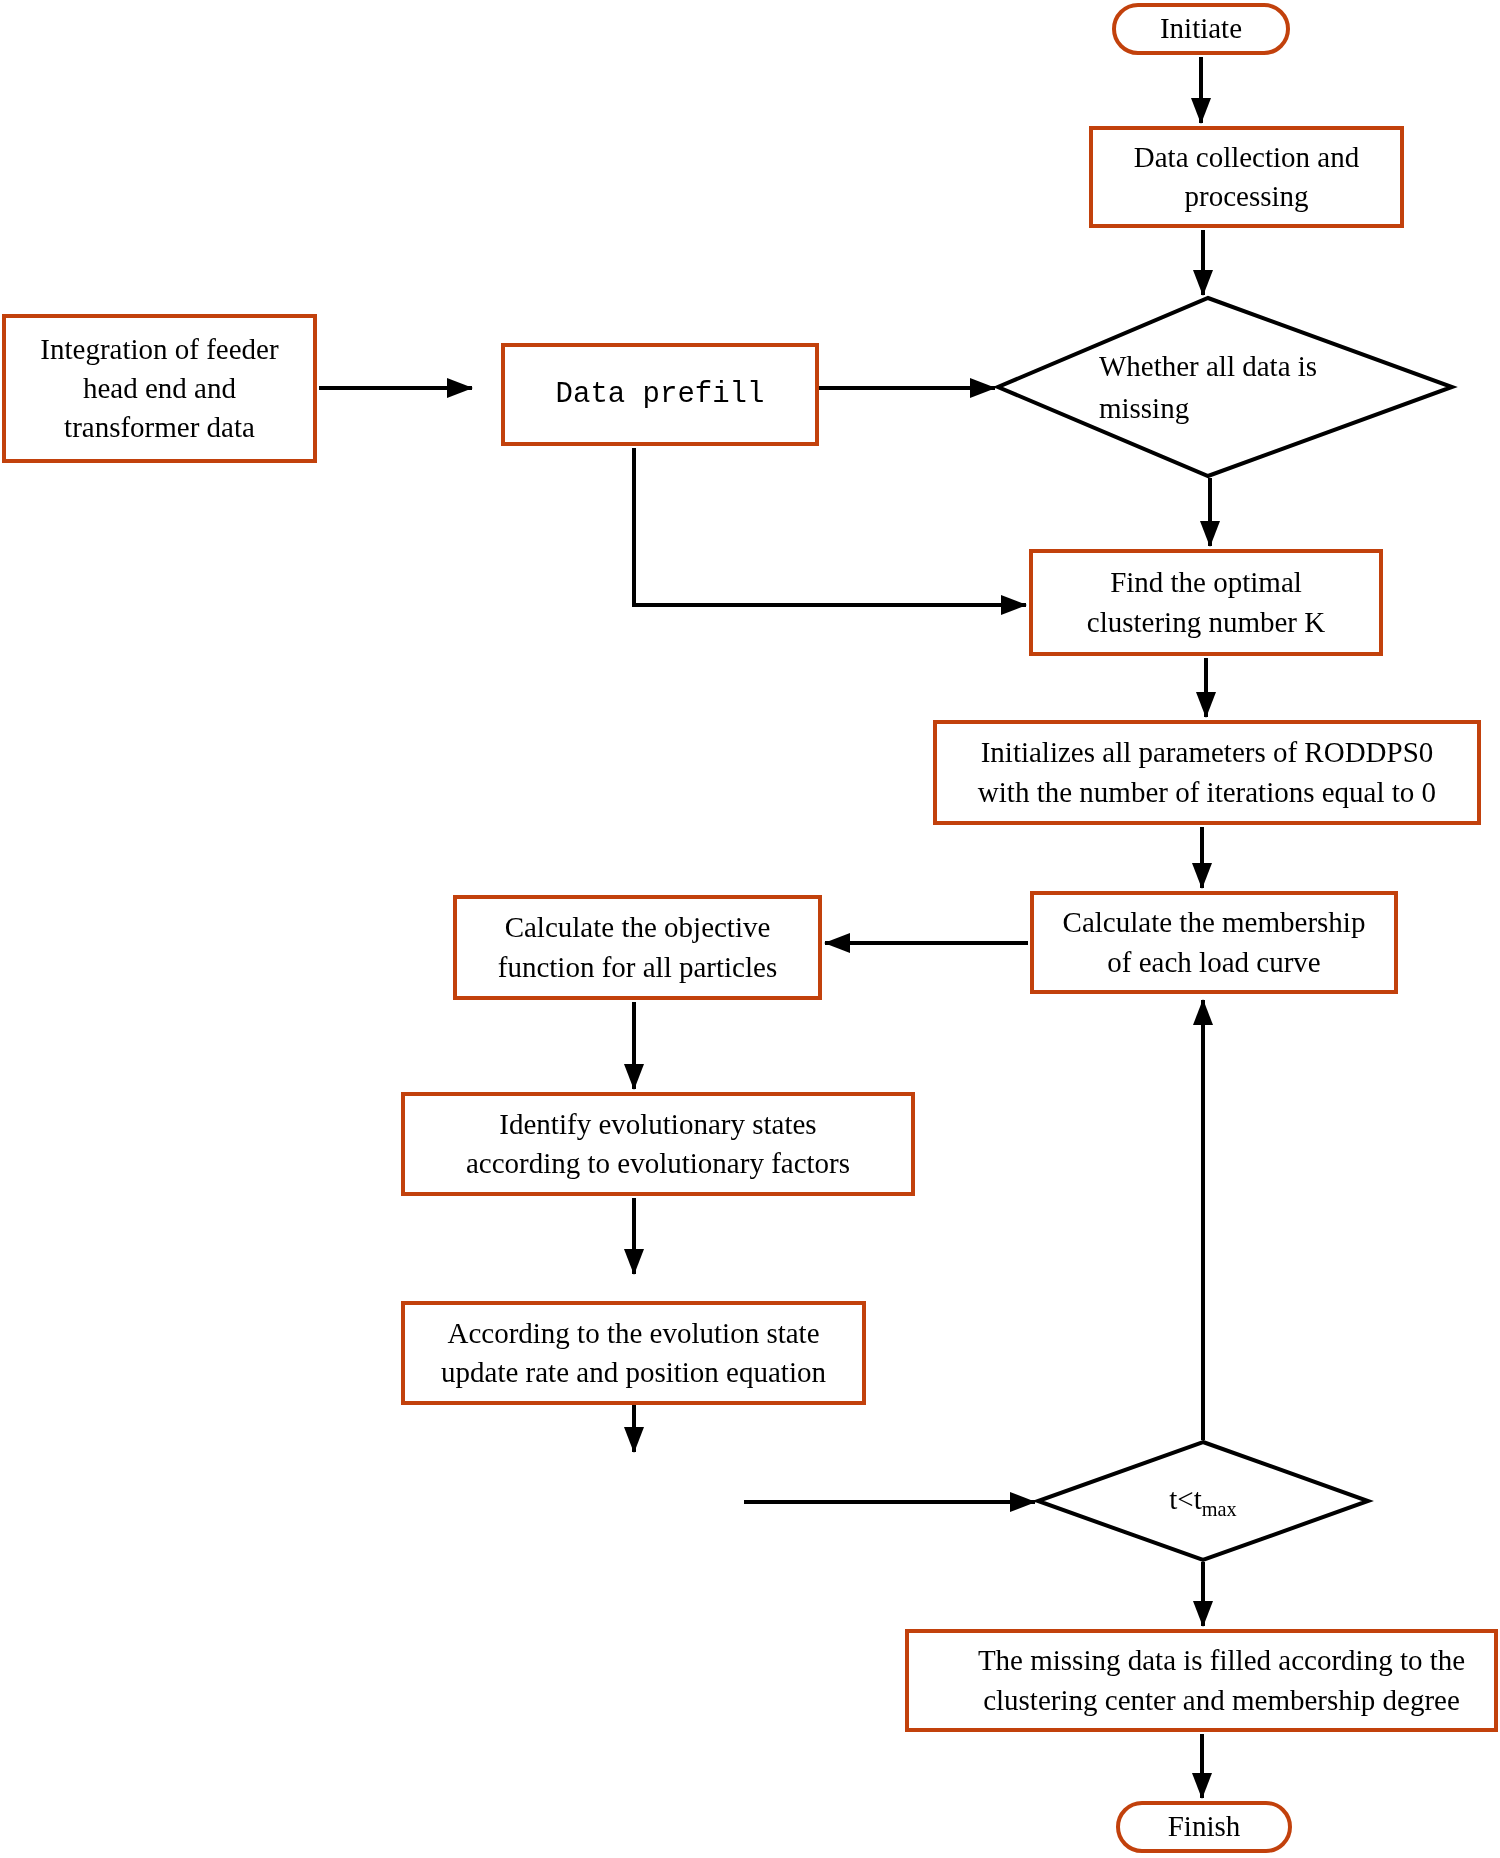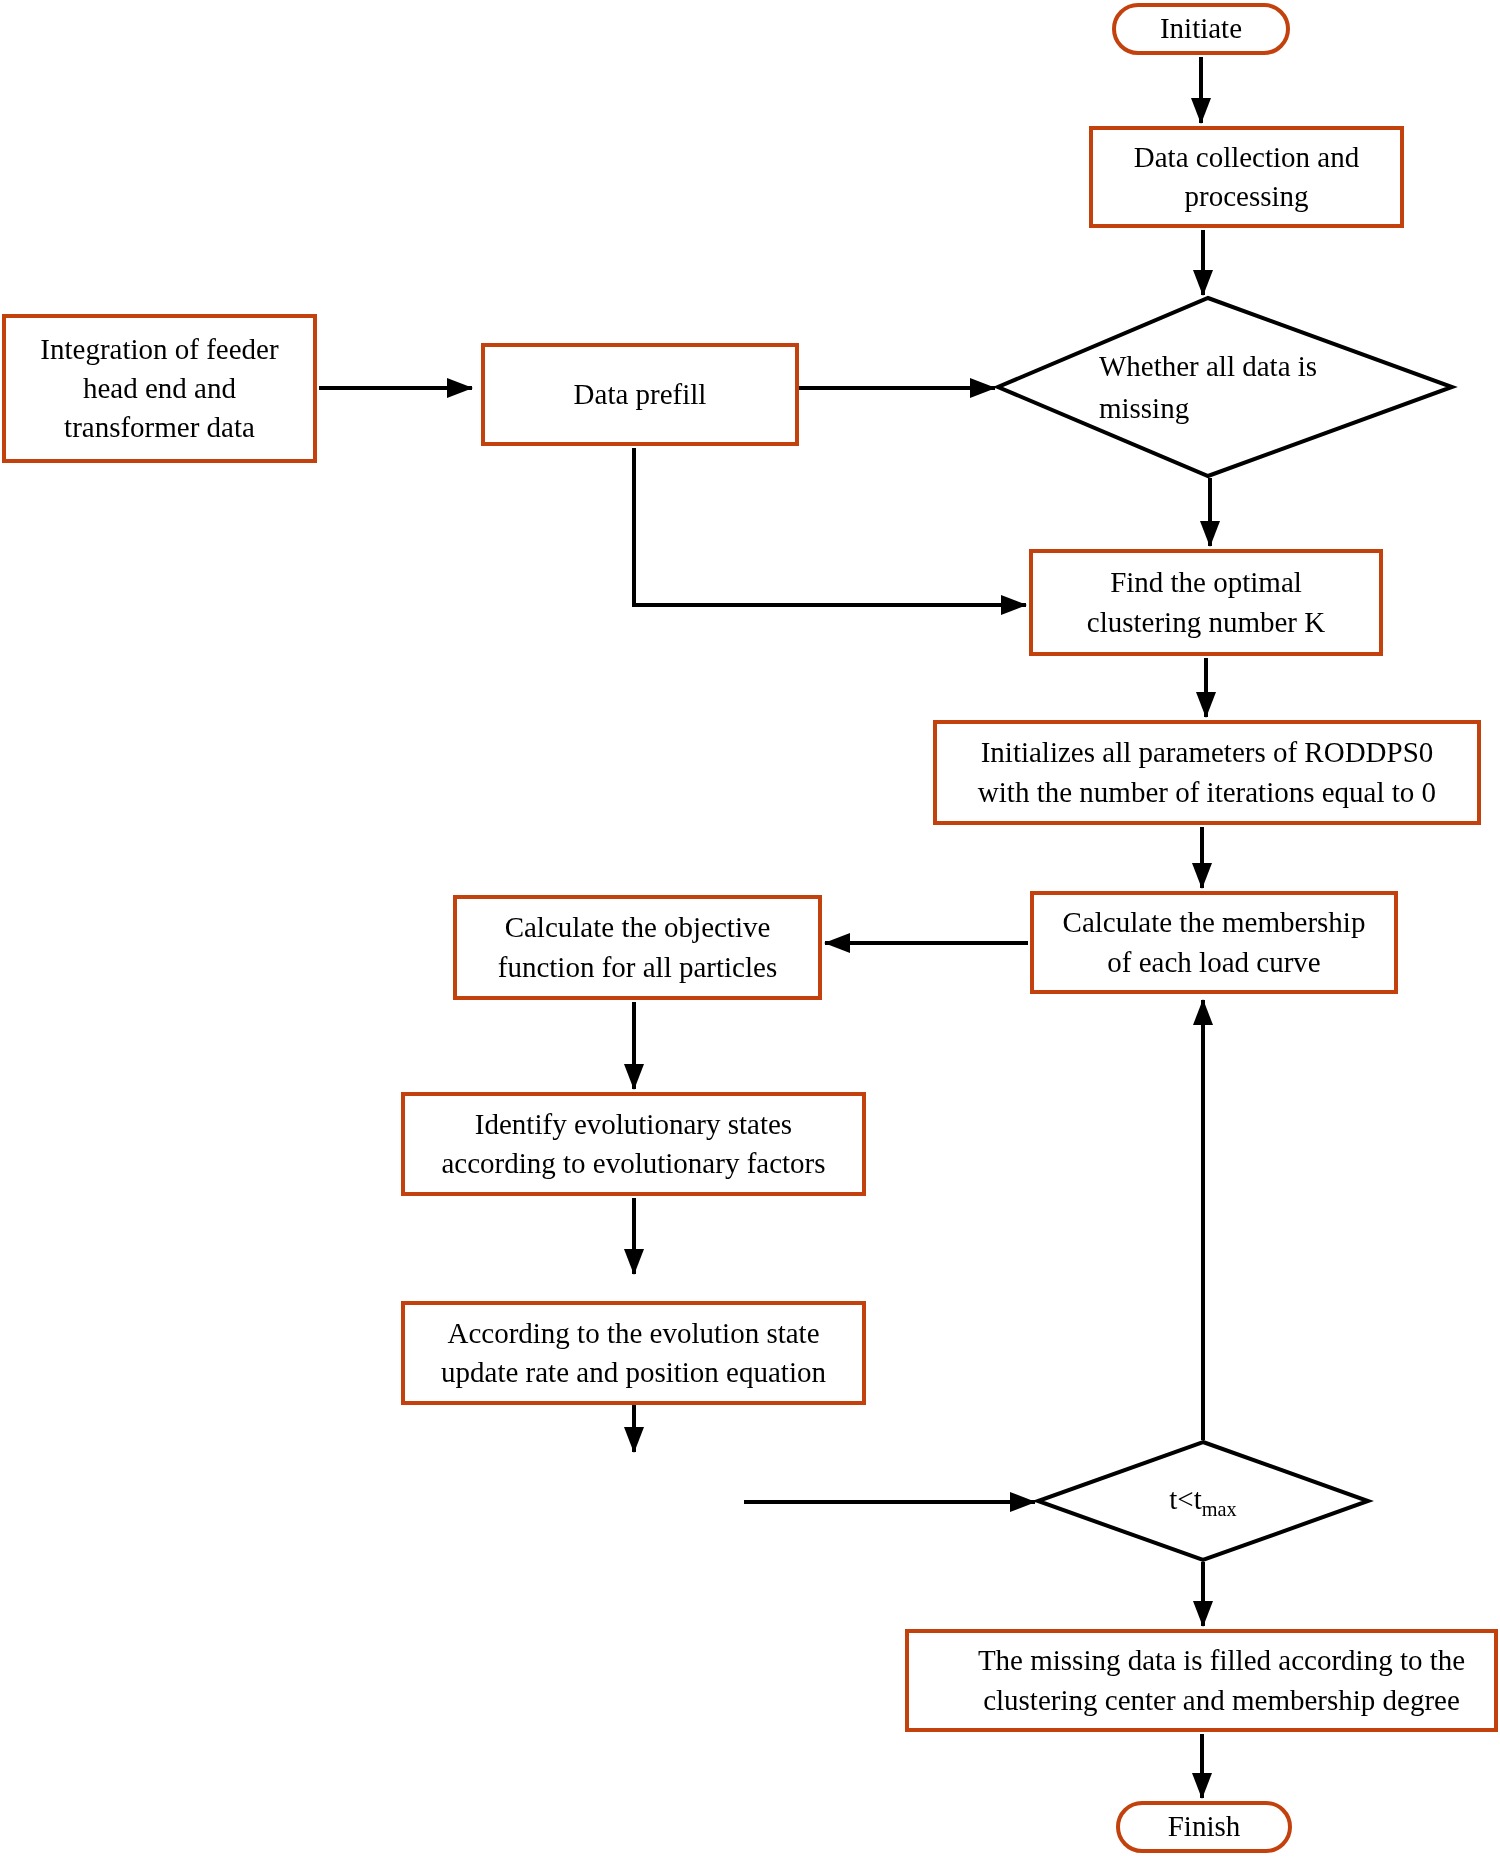--- a/index.html
+++ b/index.html
@@ -82,35 +82,35 @@
   <div class="node" style="left:1043px; top:126px; width:315px; height:102px;margin-left:46px;">Data collection and
 processing</div>
 
   <div class="diamond-label" style="left:1035px; top:340px; width:346px; height:94px;">Whether all data is
 missing</div>
 
   <div class="node" style="left:2px; top:314px; width:315px; height:149px;">Integration of feeder
 head end and
 transformer data</div>
 
-  <div class="node" style="left:481px; top:343px; width:318px; height:103px;">Data prefill</div>
+  <div class="node" style="left:501px; top:343px; width:318px; height:103px;font-family:Liberation Mono, monospace;">Data prefill</div>
 
   <div class="node" style="left:1029px; top:549px; width:354px; height:107px;">Find the optimal
 clustering number K</div>
 
   <div class="node" style="left:933px; top:720px; width:548px; height:105px;">Initializes all parameters of RODDPS0
 with the number of iterations equal to 0</div>
 
   <div class="node" style="left:1030px; top:891px; width:368px; height:103px;">Calculate the membership
 of each load curve</div>
 
   <div class="node" style="left:453px; top:895px; width:369px; height:105px;">Calculate the objective
 function for all particles</div>
 
-  <div class="node" style="left:401px; top:1092px; width:465px; height:104px;">Identify evolutionary states
+  <div class="node" style="left:401px; top:1092px; width:514px; height:104px;">Identify evolutionary states
 according to evolutionary factors</div>
 
   <div class="node" style="left:401px; top:1301px; width:465px; height:104px;">According to the evolution state
 update rate and position equation</div>
 
 
   <div class="diamond-label" style="left:1103px; top:1478px; width:200px; height:46px;">
     <span><span>t&lt;t</span><span class="subscript">max</span></span>
   </div>
 

